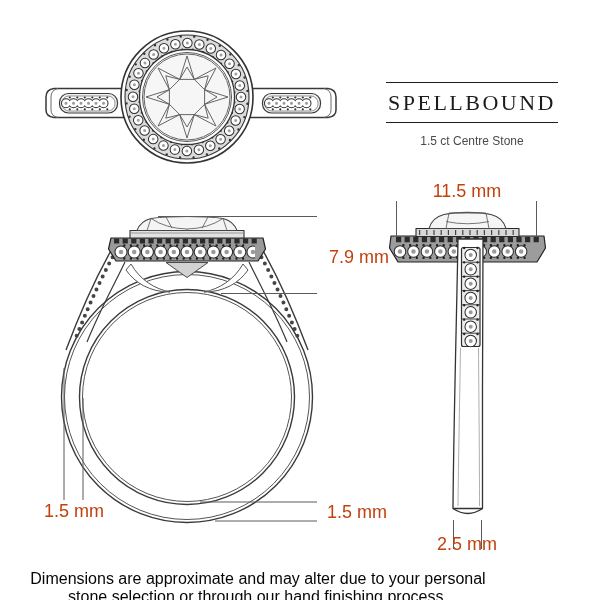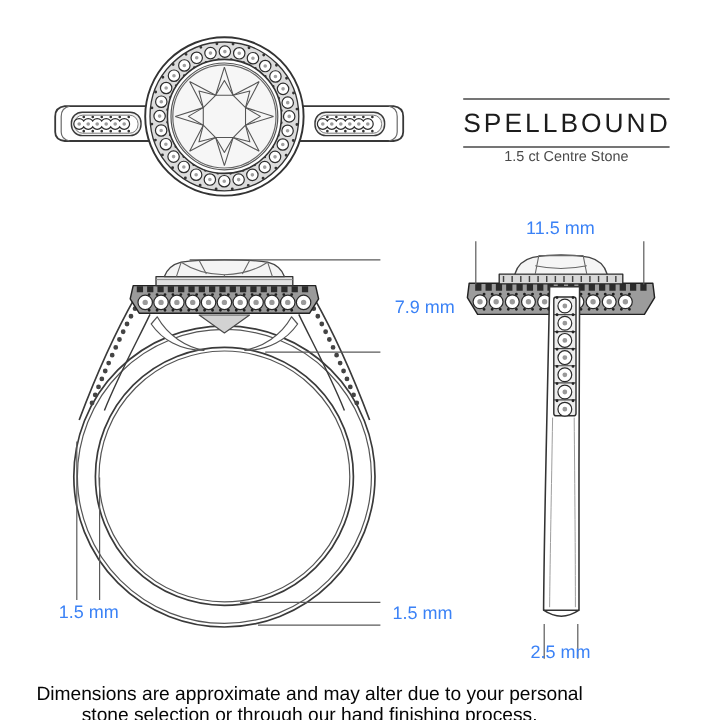--- a/index.html
+++ b/index.html
@@ -1,25 +1,25 @@
 <!DOCTYPE html>
 <html><head>
 <meta charset="utf-8">
 <style>
   html,body{margin:0;padding:0;background:#fff;}
   #stage{position:relative;width:600px;height:600px;background:#fff;overflow:hidden;
          font-family:"Liberation Sans",sans-serif;}
   #drawing{position:absolute;left:0;top:0;}
-  .lbl{position:absolute;color:#3b82f6;font-size:15px;line-height:14px;white-space:nowrap;}
+  .lbl{position:absolute;color:#c2410c;font-size:18px;line-height:14px;white-space:nowrap;}
   .lbl.center{text-align:center;}
   #title-block{position:absolute;left:386px;top:82px;width:172px;text-align:center;color:#1c1c1c;}
   #title-rule-top,#title-rule-bottom{border-top:1.4px solid #1c1c1c;height:0;}
-  #brand-title{font-family:Liberation Sans, sans-serif;font-size:22px;letter-spacing:2.5px;
+  #brand-title{font-family:Liberation Serif, serif;font-size:22px;letter-spacing:2.5px;
                padding:7px 0 6px 0;color:#1c1c1c;}
-  #brand-subtitle{font-size:12px;color:#4a4a4a;}
+  #brand-subtitle{font-size:12px;color:#4a4a4a;margin-top:11px;}
   #disclaimer{position:absolute;left:10px;top:570px;width:496px;text-align:center;
               font-size:16px;color:#060606;}
 </style>
 </head>
 <body>
 
 <div id="stage">
 
 <svg id="drawing" width="600" height="600" viewBox="0 0 600 600">
 

